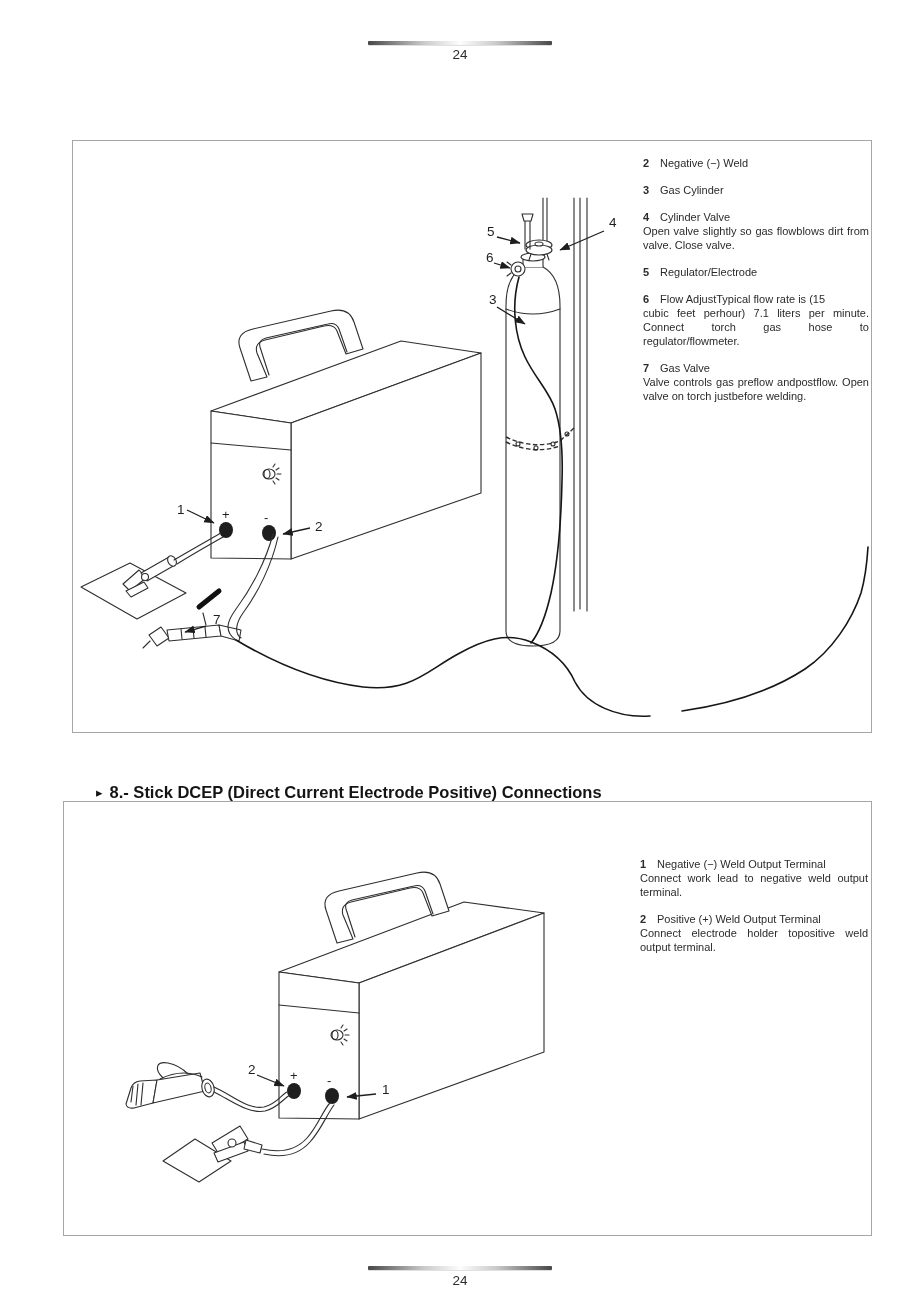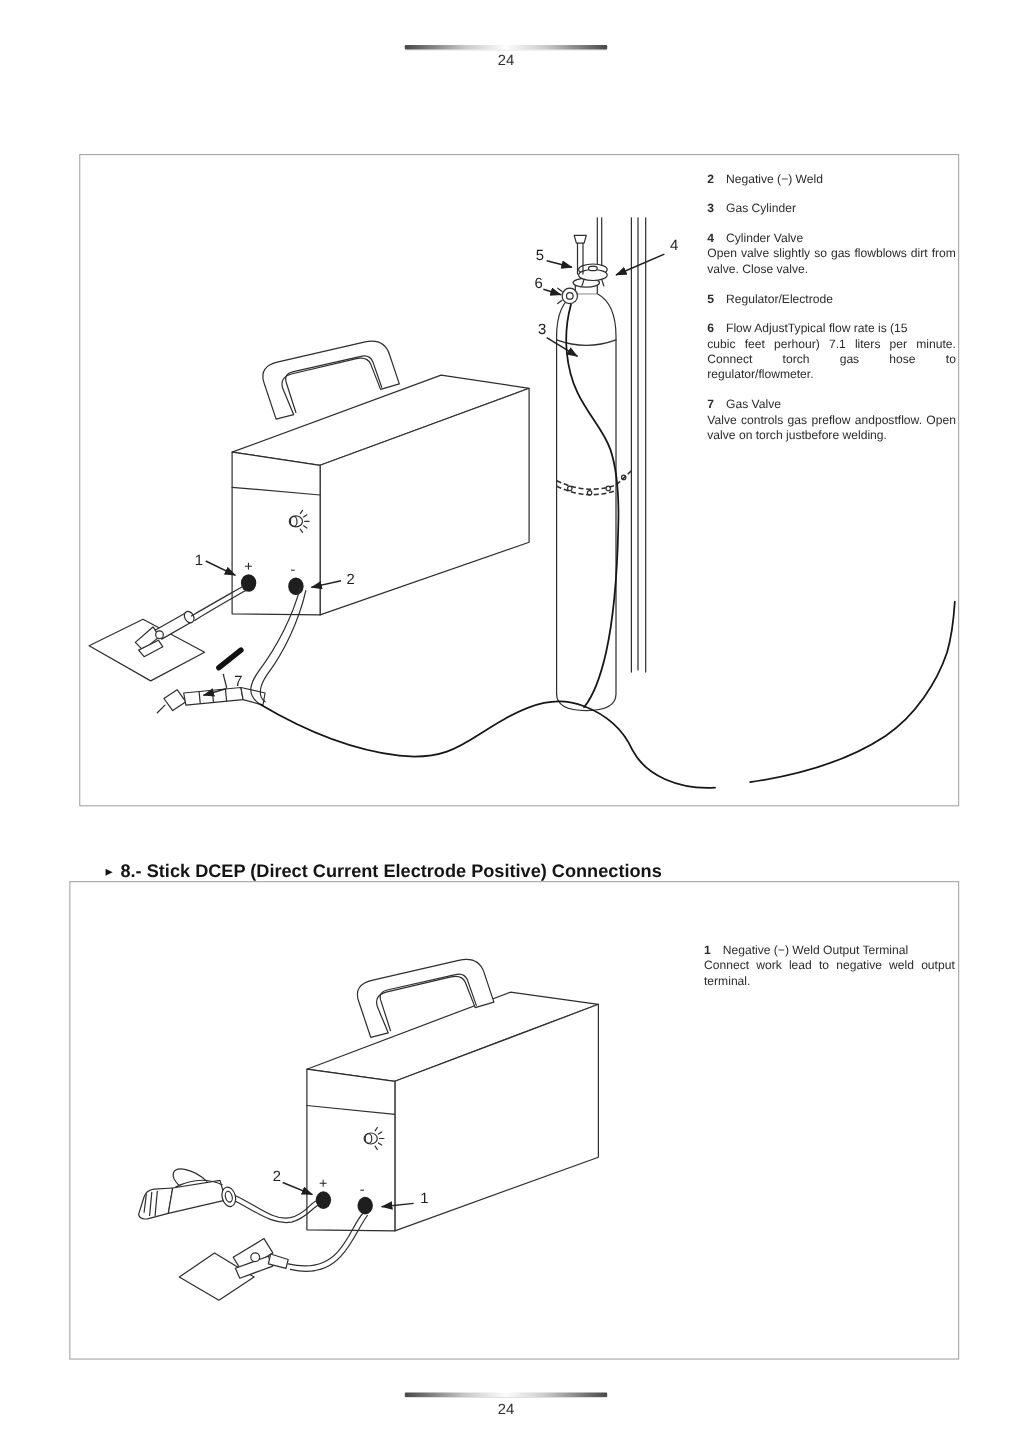--- a/index.html
+++ b/index.html
@@ -252,19 +252,23 @@
         <text class="cal" x="318" y="292">1</text>
         <path class="ar" marker-end="url(#ah8)" d="M312,292 L283,295"></path>
       </g>
     </svg>
 
     <div class="notes notes8">
       <div class="cal-item">
         <div class="cal-line"><span class="num">1</span><span>Negative (−) Weld Output Terminal</span></div>
         <div class="cal-body">Connect work lead to negative weld output terminal.</div>
       </div>
+      <div class="cal-item">
+        <div class="cal-line"><span class="num">2</span><span>Positive (+) Weld Output Terminal</span></div>
+        <div class="cal-body">Connect electrode holder topositive weld output terminal.</div>
+      </div>
     </div>
   </div>
 
   <div class="abs grad-bar bar-bottom"></div>
   <div class="abs pgnum pg-bottom">24</div>
 
 </div>
 
 </body></html>

